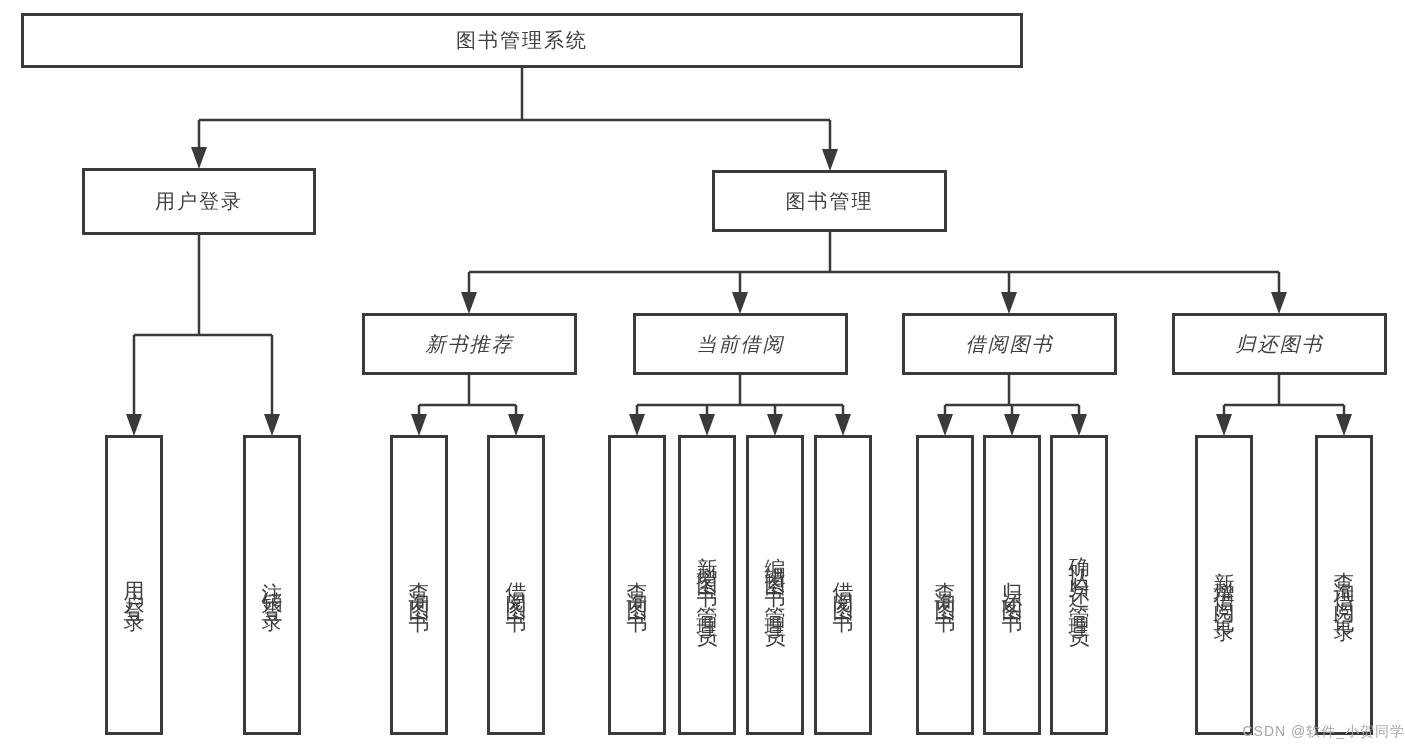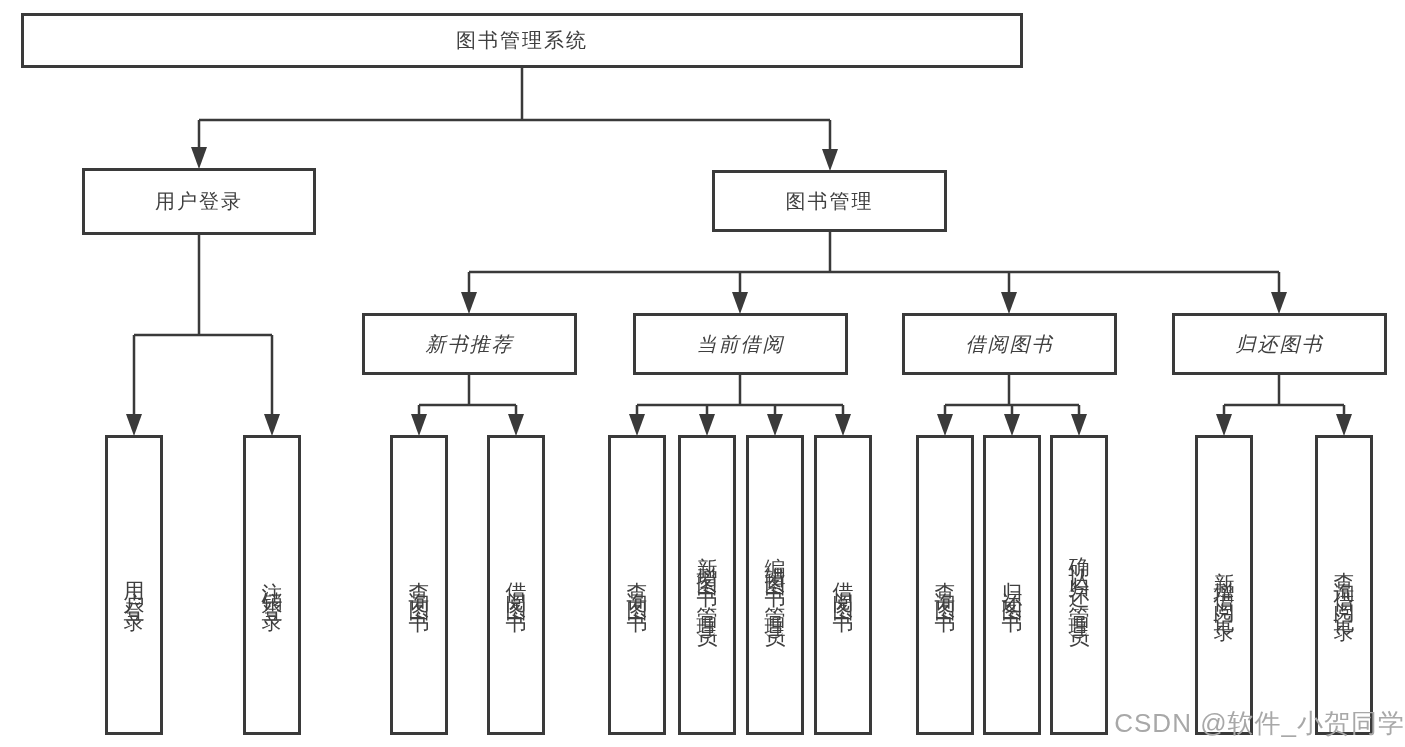--- a/index.html
+++ b/index.html
@@ -39,21 +39,21 @@
     border:3px solid var(--line);
     writing-mode:vertical-rl;
     text-align:center;
     line-height:52px;
     font-size:21px;
     letter-spacing:10px;
   }
   .watermark{
     position:absolute;
     right:20px;bottom:6px;
-    font-size:26px;
+    font-size:14px;
     letter-spacing:1px;
     color:var(--wm);
   }
 </style>
 </head>
 <body>
 
 <div class="stage">
 
   <svg class="wires" width="1405" height="747" viewBox="0 0 1405 747">

